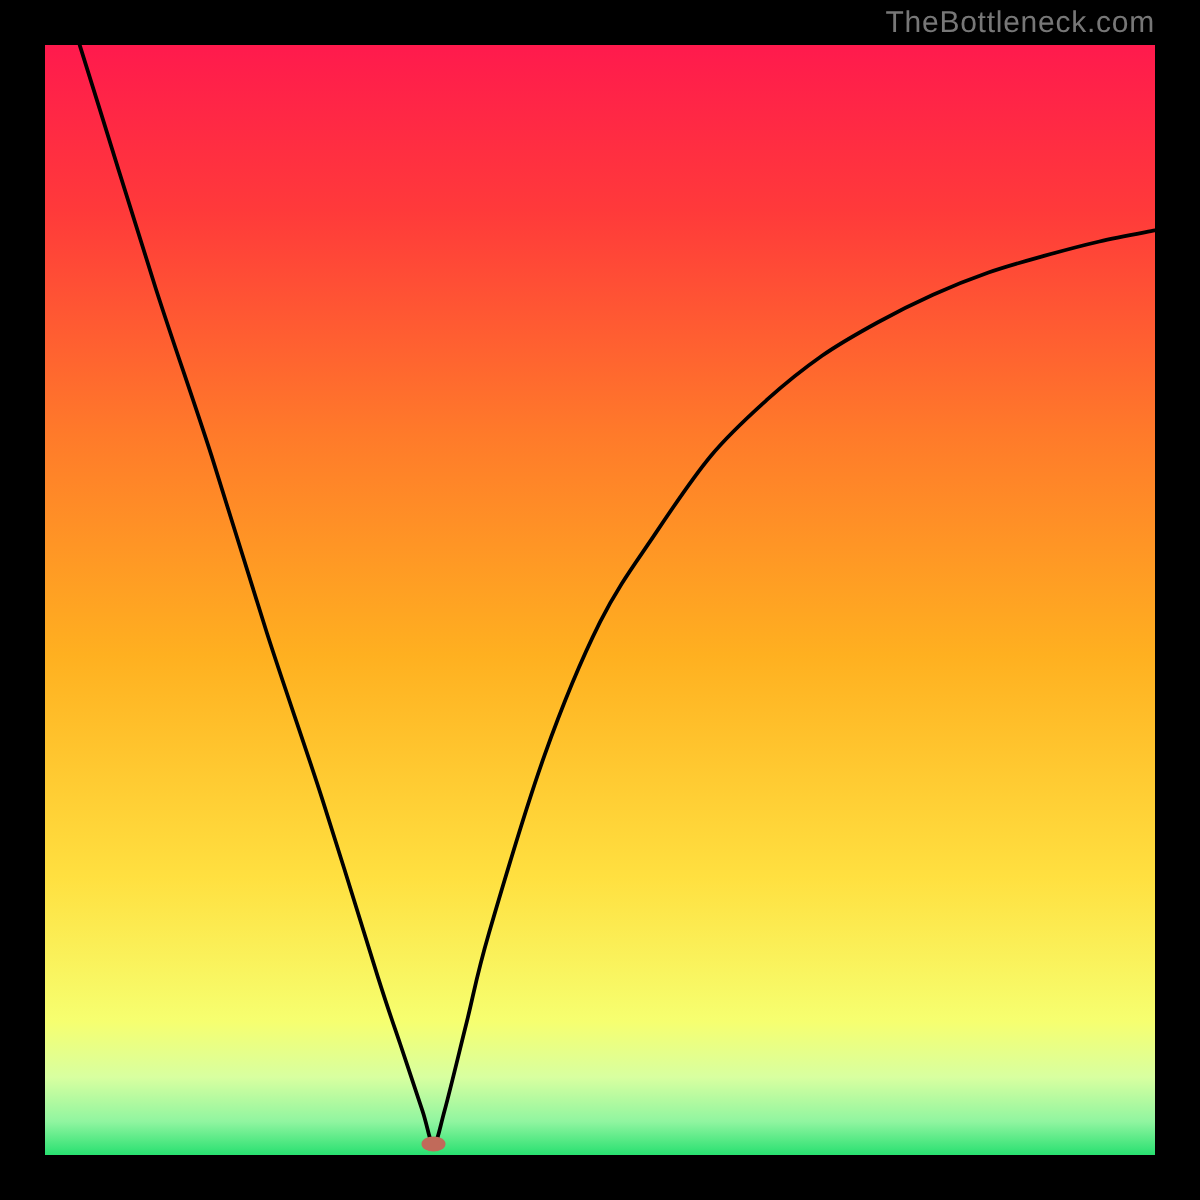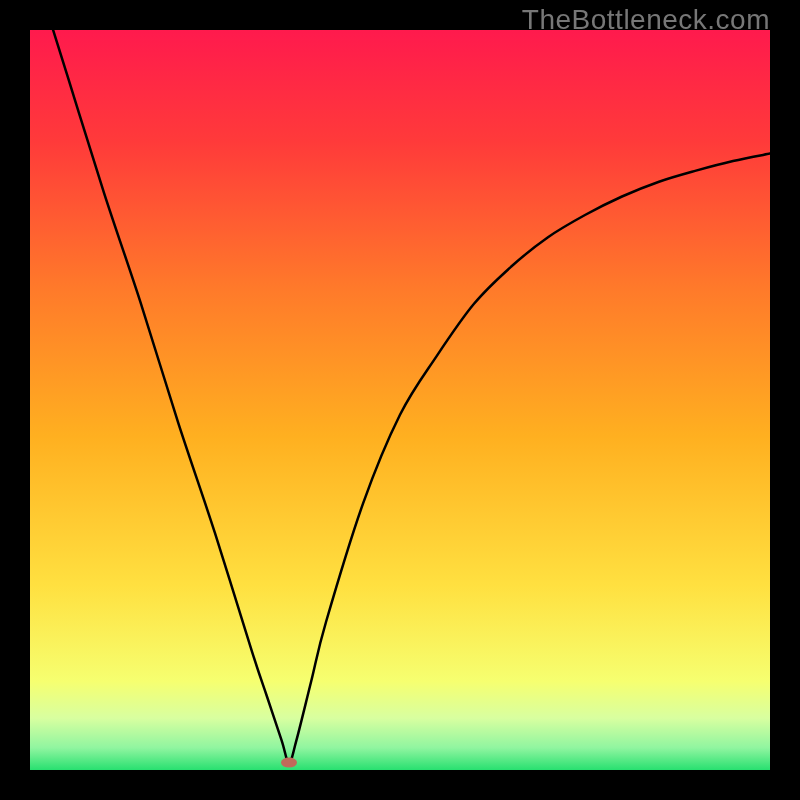--- a/index.html
+++ b/index.html
@@ -22,21 +22,21 @@
     left: 0;
     top: 0;
     width: 740px;
     height: 740px;
   }
   .watermark {
     position: absolute;
     top: 4px;
     right: 30px;
     color: #777;
-    font-size: 28px;
+    font-size: 20px;
     font-weight: 500;
     letter-spacing: 0.5px;
   }
   svg { display: block; }
 </style>
 </head>
 <body>
 
 <div class="watermark">TheBottleneck.com</div>
 

